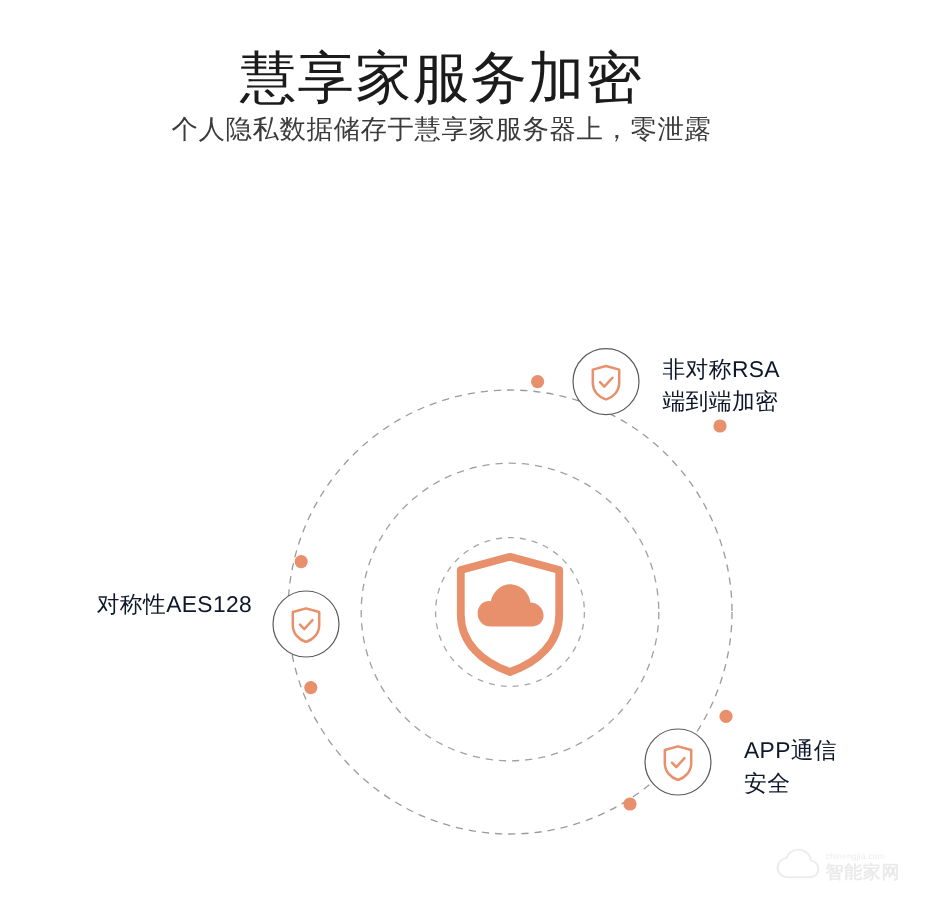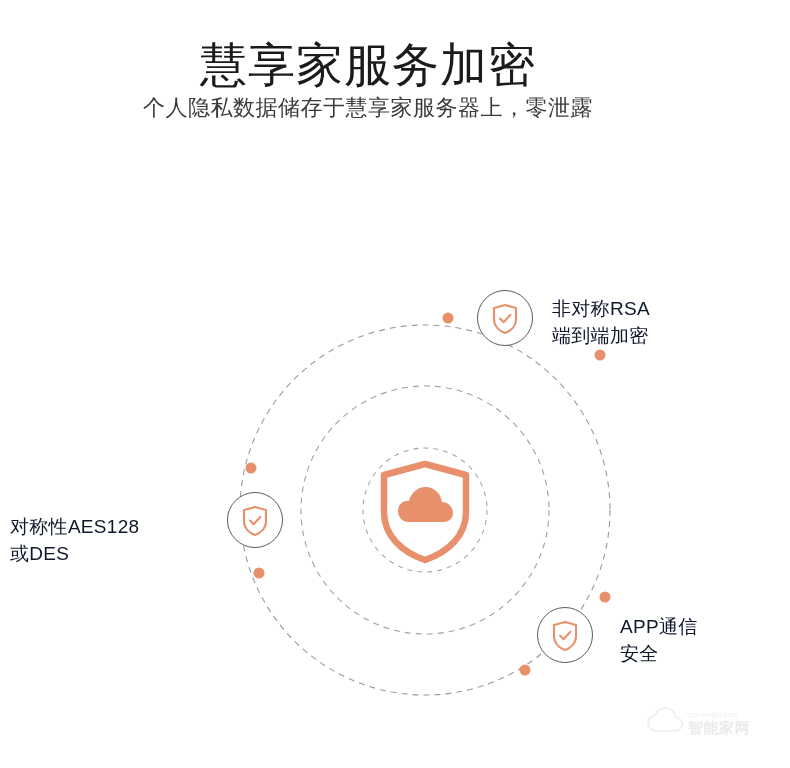--- a/index.html
+++ b/index.html
@@ -103,21 +103,21 @@
     position: absolute;
     font-size: 19px;
     line-height: 27px;
     color: #0f172a;
     letter-spacing: 0.3px;
     white-space: nowrap;
   }
   .label span { display: block; }
 
   .label-topright { left: 552px; top: 40px; text-align: left; }
-  .label-left     { left: 10px;  top: 258px; width: 200px; }
+  .label-left     { left: 10px;  top: 236px; width: 200px; text-align: right; }
   .label-botright { left: 620px; top: 358px; text-align: left; }
 
   
   .watermark {
     position: absolute;
     left: 646px;
     top: 700px;
     width: 132px;
     height: 46px;
     display: flex;
@@ -196,21 +196,20 @@
     </div>
 
     <div class="node node-left">
       <svg width="28" height="31" viewBox="0 0 28 31" xmlns="http://www.w3.org/2000/svg">
         <path d="M14 2 L25 5 L25 16 C25 23 20 28 14 30 C8 28 3 23 3 16 L3 5 Z" fill="none" stroke="#e8906b" stroke-width="2.1" stroke-linejoin="round"></path>
         <path d="M9 15.5 L12.6 19.2 L19.4 11.8" fill="none" stroke="#e8906b" stroke-width="2.1" stroke-linecap="round" stroke-linejoin="round"></path>
       </svg>
     </div>
     <div class="label label-left">
       <span>对称性AES128</span>
-      <span>或DES</span>
     </div>
 
     <div class="node node-botright">
       <svg width="28" height="31" viewBox="0 0 28 31" xmlns="http://www.w3.org/2000/svg">
         <path d="M14 2 L25 5 L25 16 C25 23 20 28 14 30 C8 28 3 23 3 16 L3 5 Z" fill="none" stroke="#e8906b" stroke-width="2.1" stroke-linejoin="round"></path>
         <path d="M9 15.5 L12.6 19.2 L19.4 11.8" fill="none" stroke="#e8906b" stroke-width="2.1" stroke-linecap="round" stroke-linejoin="round"></path>
       </svg>
     </div>
     <div class="label label-botright">
       <span>APP通信</span>

